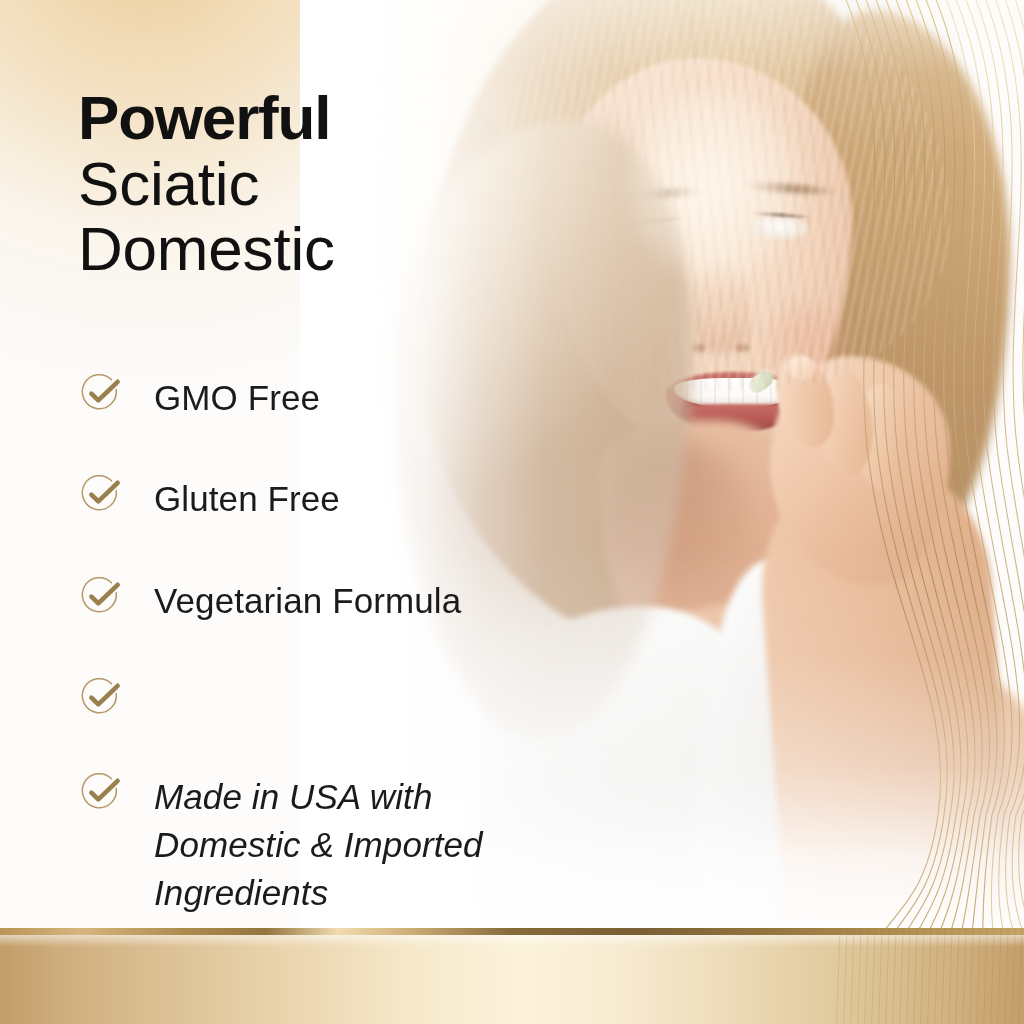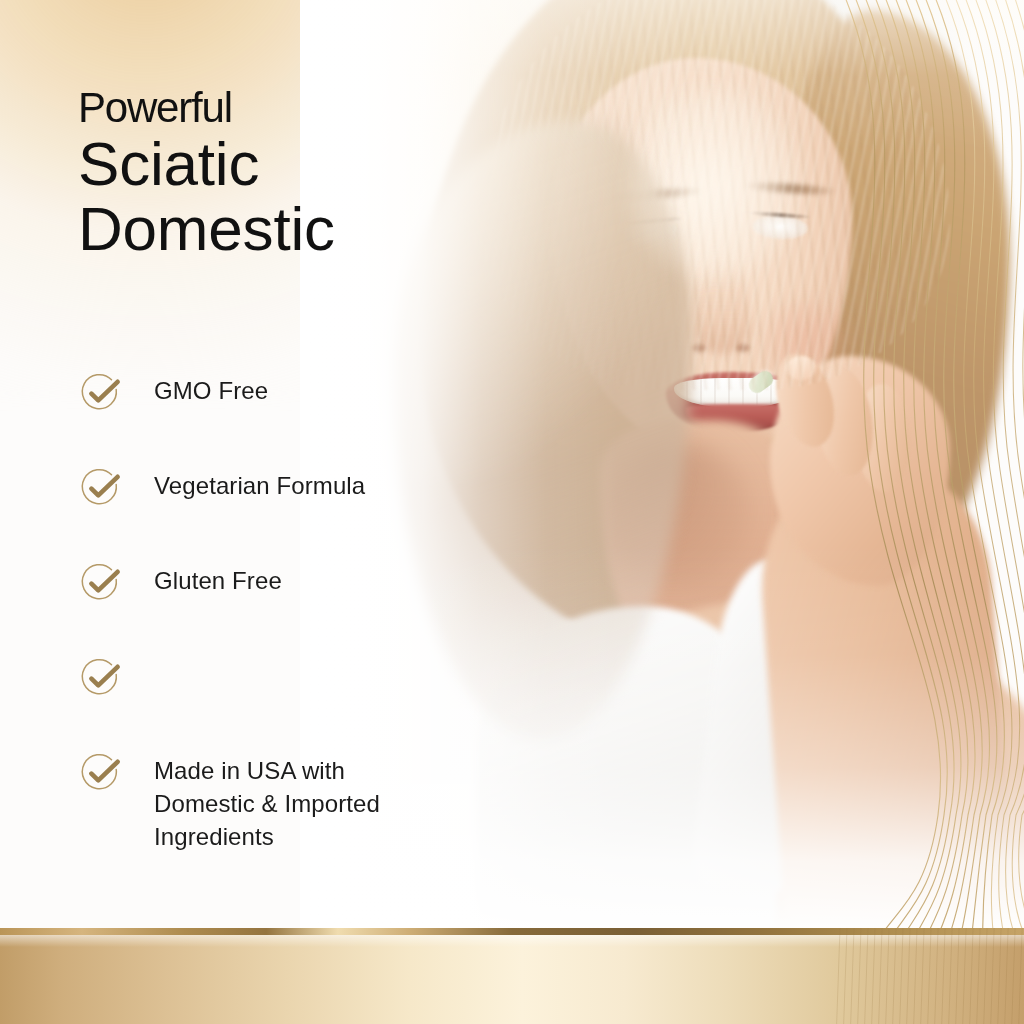--- a/index.html
+++ b/index.html
@@ -402,22 +402,22 @@
   .headline {
     position: absolute;
     left: 78px;
     top: 66px;
     line-height: 0.99;
     color: #111111;
     letter-spacing: -0.5px;
   }
   .headline .l1 {
     display: block;
-    font-size: 42px;
-    font-weight: 400;
+    font-size: 62px;
+    font-weight: 700;
     letter-spacing: -1.2px;
   }
   .headline .l2,
   .headline .l3 {
     display: block;
     font-size: 62px;
     font-weight: 300;
     letter-spacing: -0.2px;
   }
   .headline .l2 { margin-top: 4px; }
@@ -427,31 +427,31 @@
     position: absolute;
     left: 78px;
     top: 372px;
     width: 520px;
   }
   .feature {
     display: flex;
     align-items: flex-start;
     margin-bottom: 51px;
   }
-  .feature:last-child { margin-bottom: 12px; }
+  .feature:last-child { margin-bottom: 12px; font-style: italic; }
   .feature .check {
     flex: 0 0 auto;
     width: 46px;
     height: 46px;
     margin-right: 30px;
     margin-top: -2px;
   }
   .feature .check svg { display: block; }
   .feature .label {
-    font-size: 24px;
+    font-size: 35px;
     font-weight: 300;
     color: #1b1b1b;
     line-height: 1.38;
     letter-spacing: 0.1px;
     padding-top: 2px;
     white-space: pre-line;
   }
 
   
   .gold-bar {
@@ -639,31 +639,31 @@
         <span class="label">GMO Free</span>
       </li>
 
       <li class="feature">
         <span class="check">
           <svg width="46" height="46" viewBox="0 0 46 46" fill="none" aria-hidden="true">
             <path d="M33.5 9.8 A17 17 0 1 0 38.2 19.5" stroke="#b59a68" stroke-width="1.5" fill="none" stroke-linecap="round"></path>
             <path d="M13.4 23.6 L20.3 30.4 L39.6 11.8" stroke="#9a7f4f" stroke-width="4.6" fill="none" stroke-linecap="round" stroke-linejoin="round"></path>
           </svg>
         </span>
-        <span class="label">Vegetarian Formula</span>
+        <span class="label">Gluten Free</span>
       </li>
 
       <li class="feature">
         <span class="check">
           <svg width="46" height="46" viewBox="0 0 46 46" fill="none" aria-hidden="true">
             <path d="M33.5 9.8 A17 17 0 1 0 38.2 19.5" stroke="#b59a68" stroke-width="1.5" fill="none" stroke-linecap="round"></path>
             <path d="M13.4 23.6 L20.3 30.4 L39.6 11.8" stroke="#9a7f4f" stroke-width="4.6" fill="none" stroke-linecap="round" stroke-linejoin="round"></path>
           </svg>
         </span>
-        <span class="label">Gluten Free</span>
+        <span class="label">Vegetarian Formula</span>
       </li>
 
       <li class="feature">
         <span class="check">
           <svg width="46" height="46" viewBox="0 0 46 46" fill="none" aria-hidden="true">
             <path d="M33.5 9.8 A17 17 0 1 0 38.2 19.5" stroke="#b59a68" stroke-width="1.5" fill="none" stroke-linecap="round"></path>
             <path d="M13.4 23.6 L20.3 30.4 L39.6 11.8" stroke="#9a7f4f" stroke-width="4.6" fill="none" stroke-linecap="round" stroke-linejoin="round"></path>
           </svg>
         </span>
       </li>

